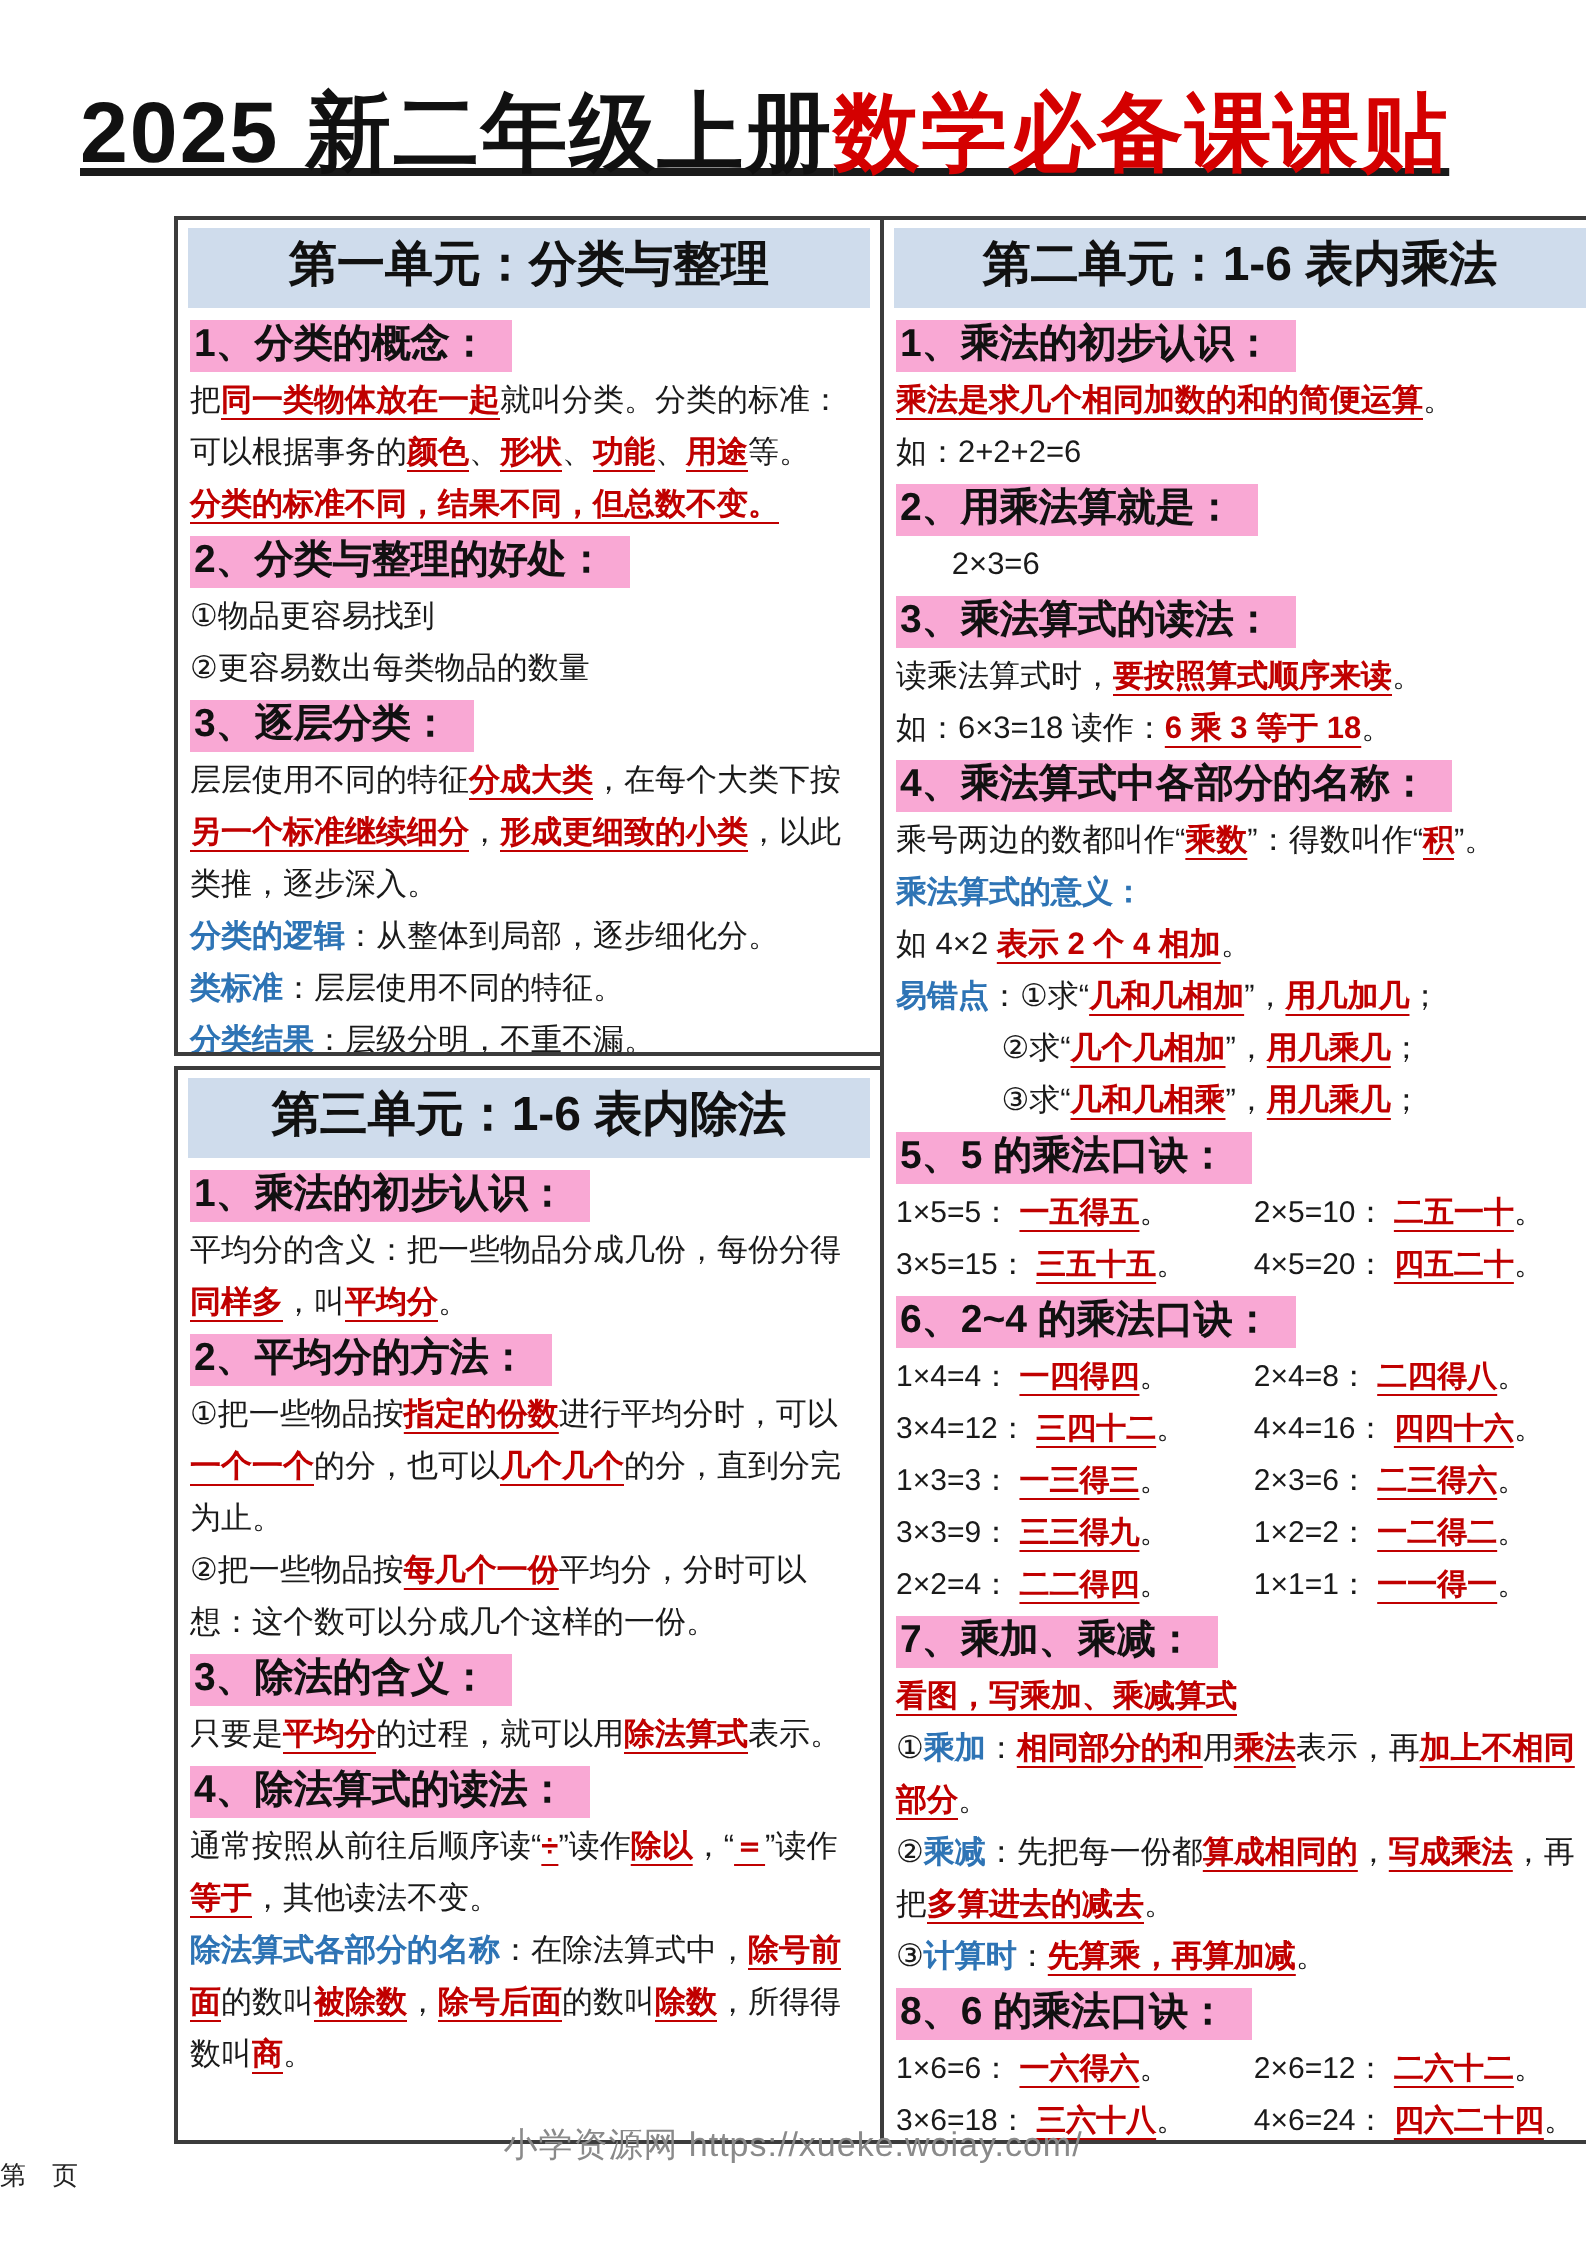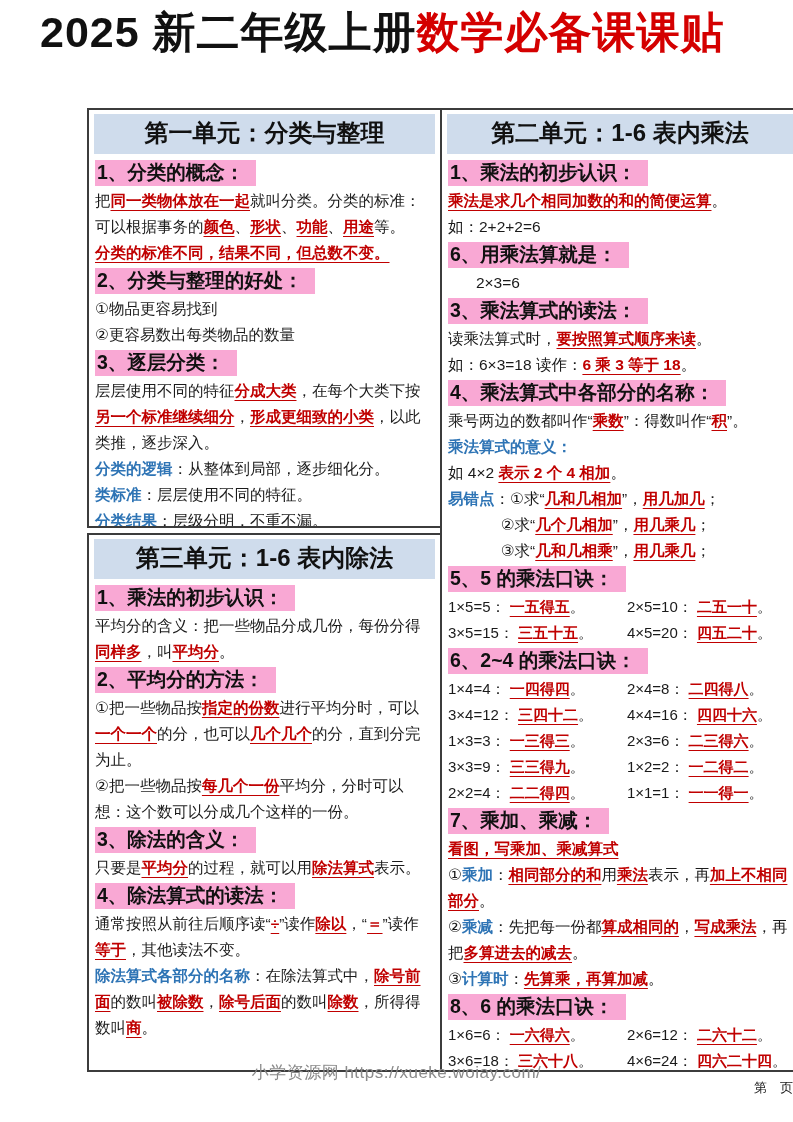--- a/index.html
+++ b/index.html
@@ -2,22 +2,22 @@
 <html><head>
 <meta charset="utf-8">
 <style>
   html,body{margin:0;padding:0;}
   body{
     width:793px;height:1122px;position:relative;background:#ffffff;
     font-family:"Liberation Sans","DejaVu Sans",sans-serif;
     overflow:hidden;color:#1a1a1a;
   }
   .title{
-    position:absolute;left:40px;top:4px;width:716px;margin:0;
-    font-size:43px;font-weight:bold;white-space:nowrap;letter-spacing:1px;
+    position:absolute;left:40px;top:38px;width:716px;margin:0;
+    font-size:43px;font-weight:bold;white-space:nowrap;letter-spacing:1px;text-decoration:underline;
   }
   .t-black{color:#111111;}
   .t-red{color:#d40000;}
   .board{position:absolute;left:42px;top:108px;width:713px;height:1044px;display:flex;padding-left:45px;}
   .col-left{width:355px;display:flex;flex-direction:column;}
   .col-right{width:360px;margin-left:-2px;}
   .box{border:2px solid #3c3c3c;box-sizing:border-box;background:#ffffff;overflow:hidden;}
   .box-u1{height:420px;margin-bottom:5px;}
   .box-u3{height:539px;}
   .box-u2{height:964px;}
@@ -34,21 +34,21 @@
   .para{word-break:break-all;text-align:left;}
   .seg-red{color:#c00000;font-weight:bold;text-decoration:underline;text-underline-offset:4px;text-decoration-thickness:1px;}
   .seg-blue{color:#2e74b5;font-weight:bold;}
   .grid{display:grid;grid-template-columns:52% 48%;}
   .grid-cell{white-space:nowrap;font-size:15px;}
   .watermark{
     position:absolute;left:0;top:1061px;width:100%;text-align:center;
     color:#8a8a8a;font-size:17px;letter-spacing:0.5px;
   }
   .page-num{
-    position:absolute;left:0;top:1079px;width:100%;text-align:right;
+    position:absolute;left:0;top:1079px;width:100%;text-align:left;
     color:#222222;font-size:13px;
   }
 </style>
 </head>
 <body>
 
 <div class="page">
 
   <h1 class="title"><span class="t-black">2025 新二年级上册</span><span class="t-red">数学必备课课贴</span></h1>
 
@@ -87,21 +87,21 @@
           </div>
       </section>
     </div>
     <div class="col-right">
       <section class="box box-u2">
         <div class="unit-header">第二单元：1-6 表内乘法</div>
         <div class="section-body">
             <div class="h-line"><span class="hl">1、乘法的初步认识：</span></div>
             <div class="para"><span class="seg-red">乘法是求几个相同加数的和的简便运算</span><span>。</span></div>
             <div class="para"><span>如：2+2+2=6</span></div>
-            <div class="h-line"><span class="hl">6、用乘法算就是：</span></div>
+            <div class="h-line"><span class="hl">2、用乘法算就是：</span></div>
             <div class="para" style="padding-left: 1.8em;"><span>2×3=6</span></div>
             <div class="h-line"><span class="hl">3、乘法算式的读法：</span></div>
             <div class="para"><span>读乘法算式时，</span><span class="seg-red">要按照算式顺序来读</span><span>。</span></div>
             <div class="para"><span>如：6×3=18 读作：</span><span class="seg-red">6 乘 3 等于 18</span><span>。</span></div>
             <div class="h-line"><span class="hl">4、乘法算式中各部分的名称：</span></div>
             <div class="para"><span>乘号两边的数都叫作“</span><span class="seg-red">乘数</span><span>”：得数叫作“</span><span class="seg-red">积</span><span>”。</span></div>
             <div class="para"><span class="seg-blue">乘法算式的意义：</span></div>
             <div class="para"><span>如 4×2 </span><span class="seg-red">表示 2 个 4 相加</span><span>。</span></div>
             <div class="para"><span class="seg-blue">易错点</span><span>：①求“</span><span class="seg-red">几和几相加</span><span>”，</span><span class="seg-red">用几加几</span><span>；</span></div>
             <div class="para" style="padding-left: 3.4em;"><span>②求“</span><span class="seg-red">几个几相加</span><span>”，</span><span class="seg-red">用几乘几</span><span>；</span></div>

